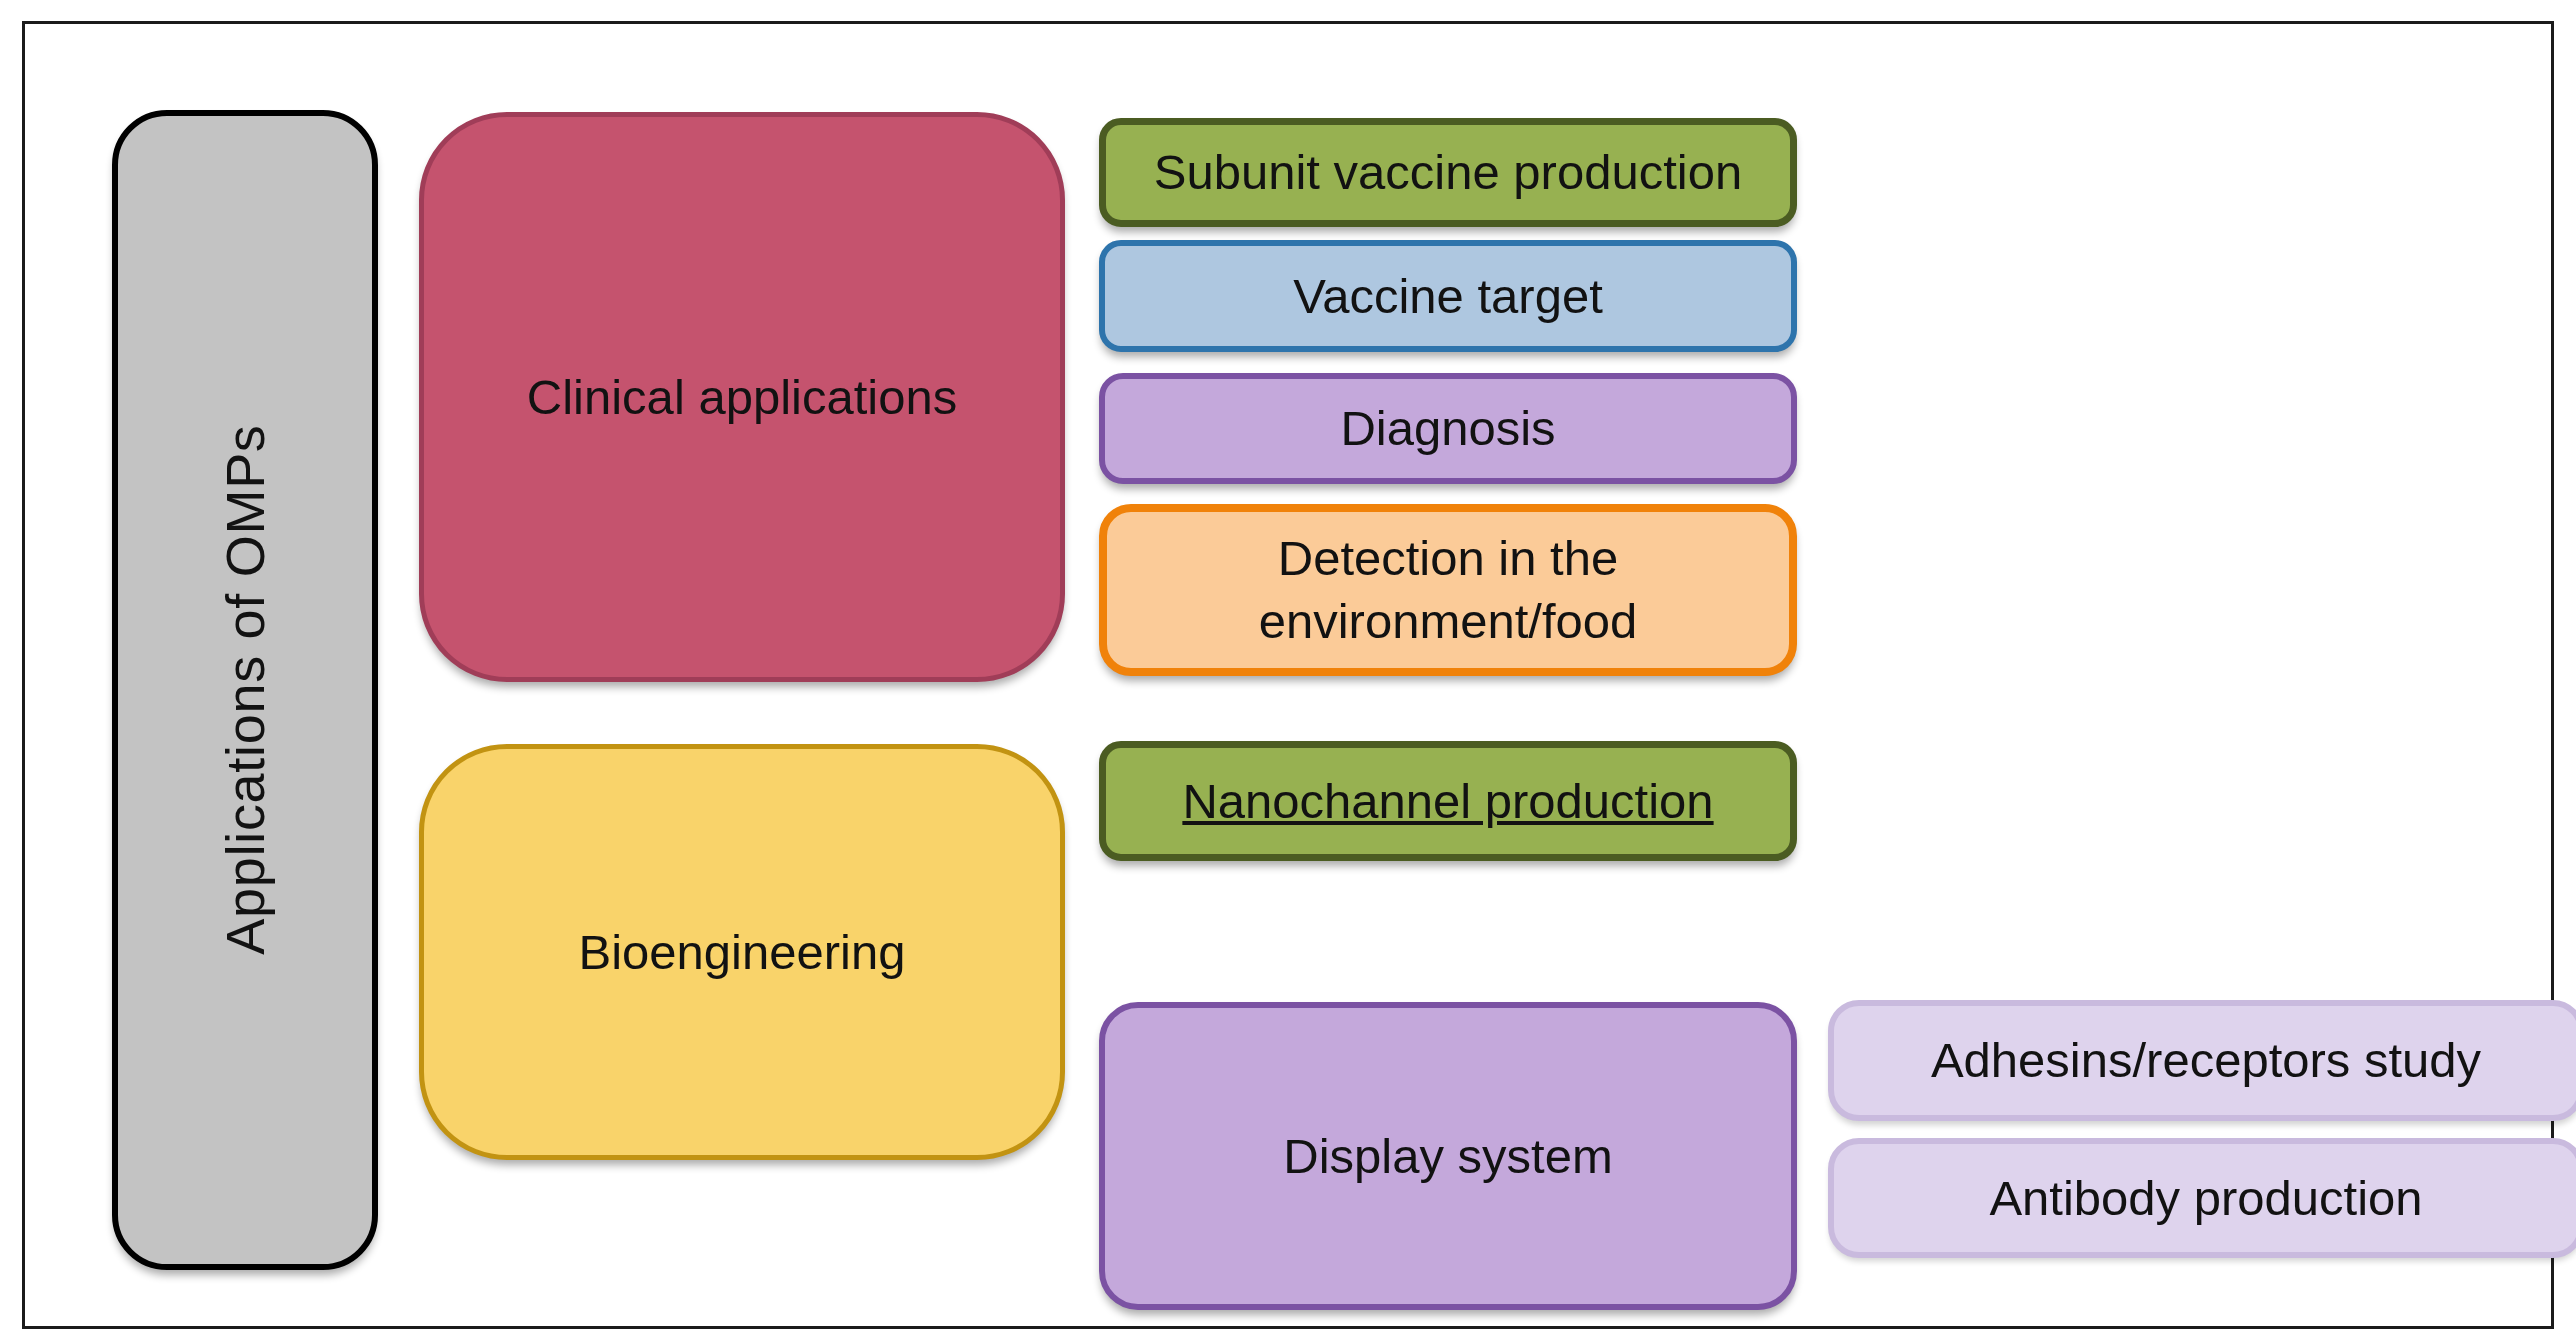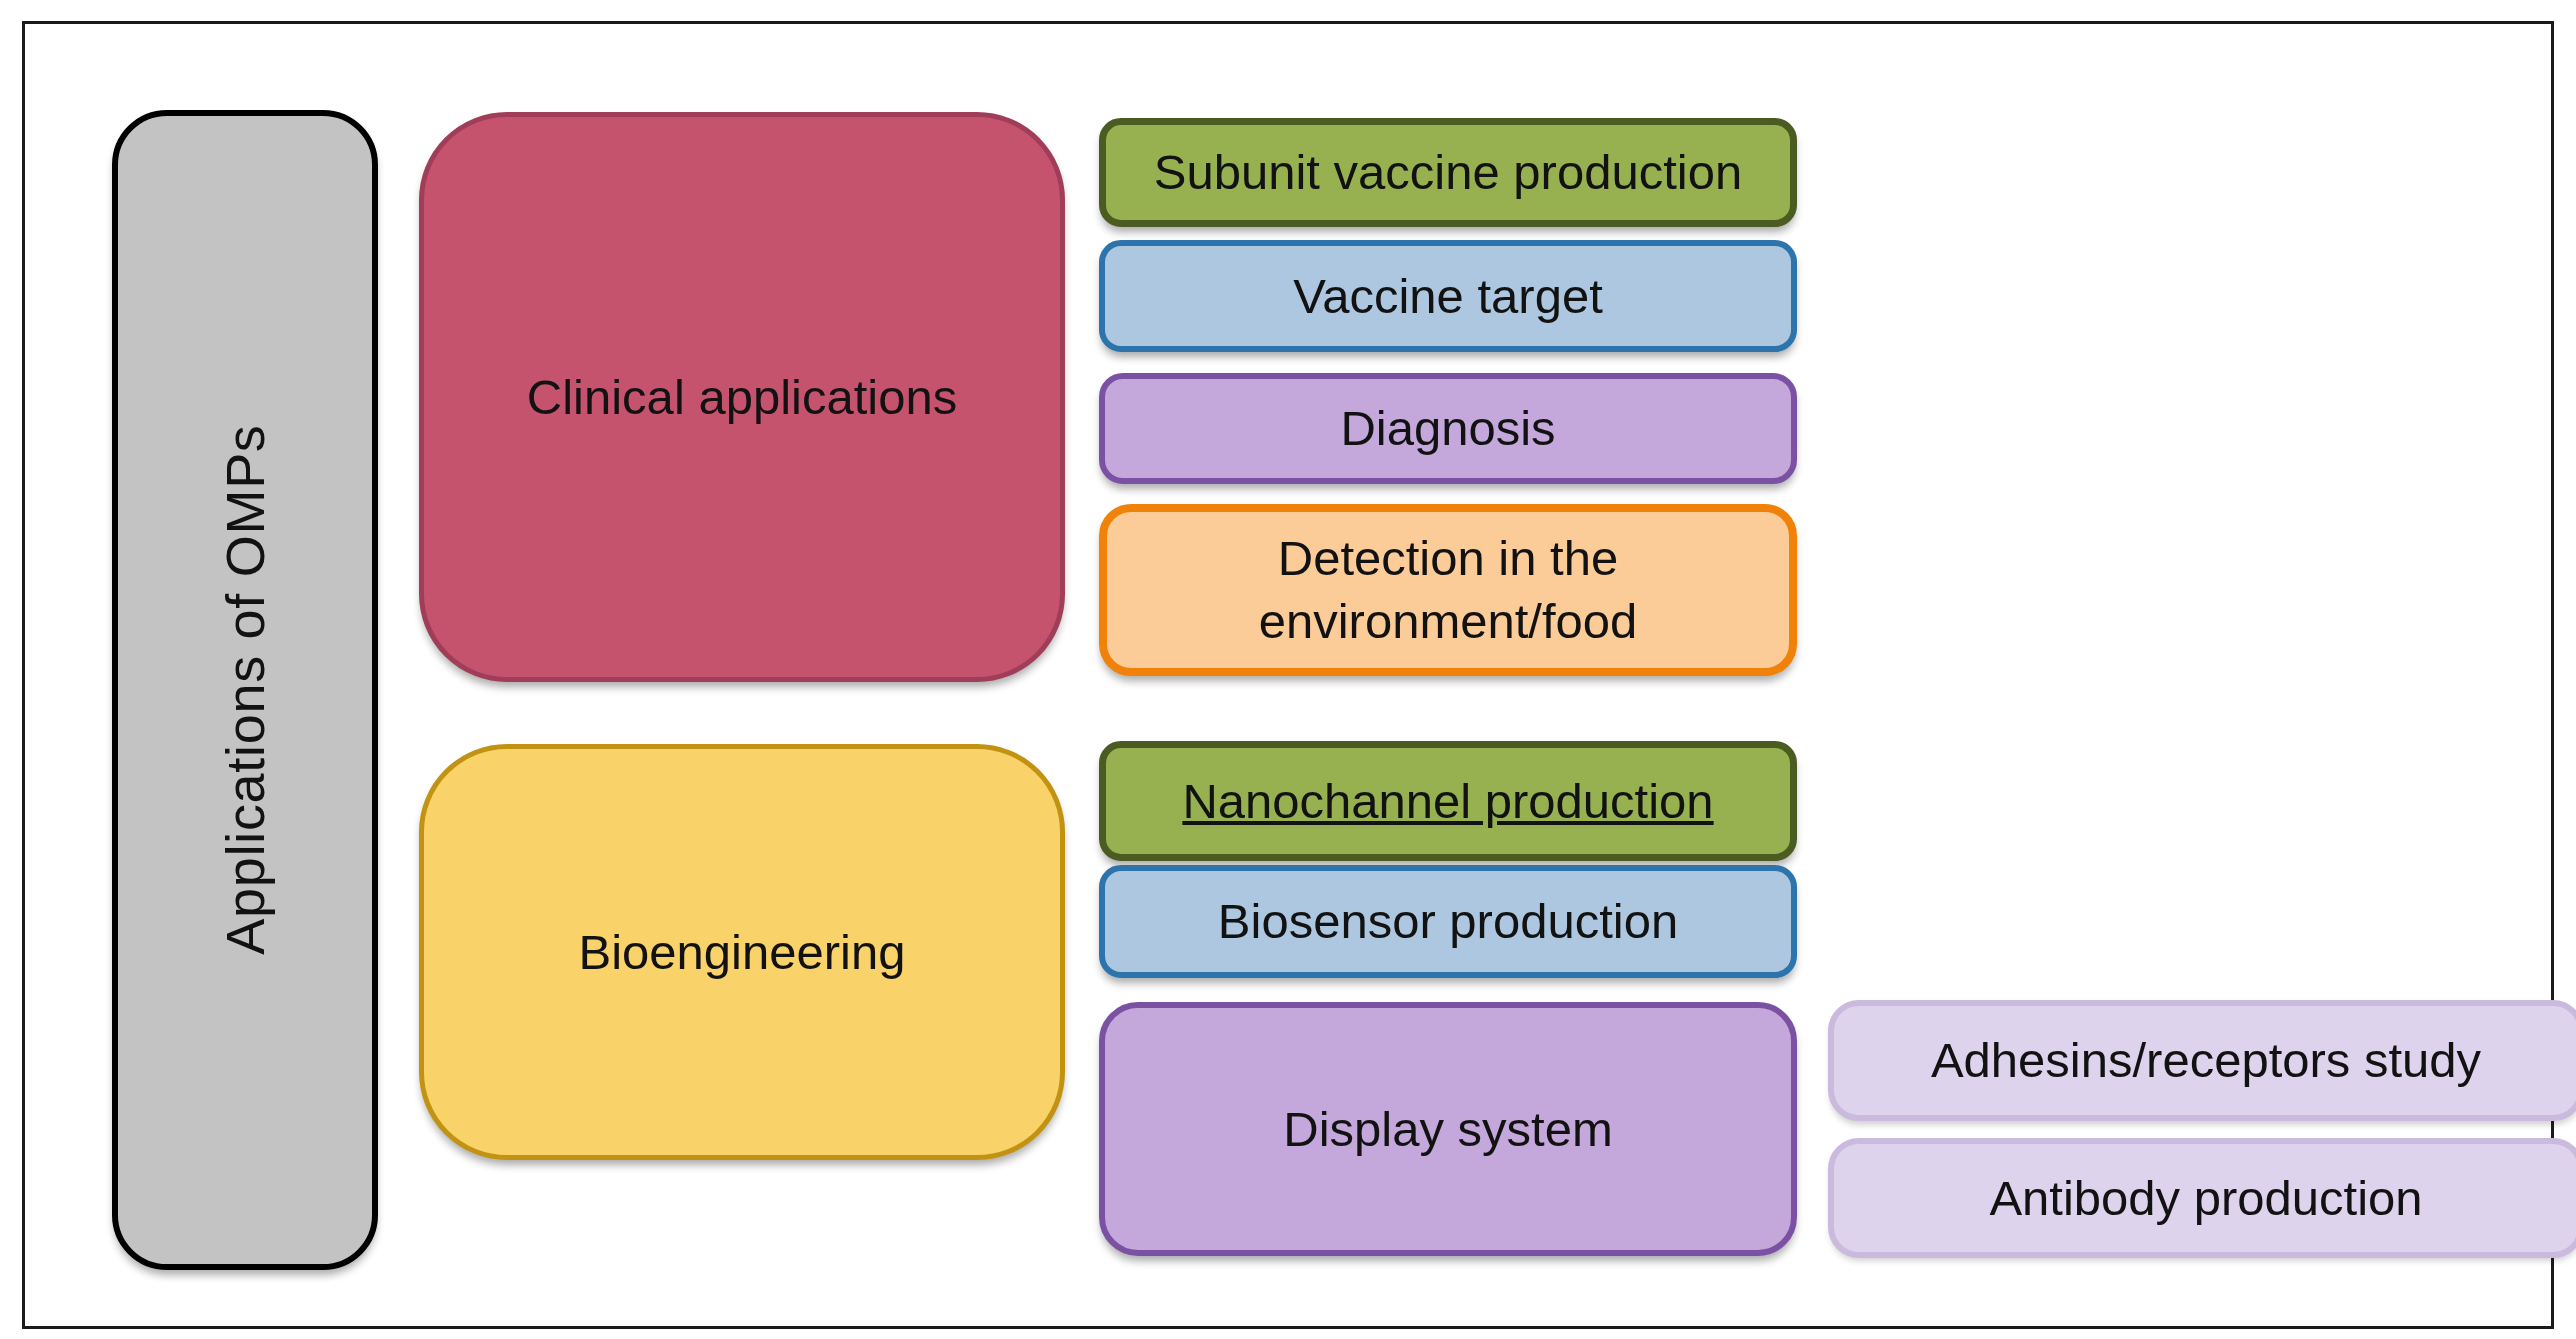--- a/index.html
+++ b/index.html
@@ -99,21 +99,21 @@
     border-radius: 31px;
     box-shadow: 0 5.2px 6.7px -2.2px rgba(0,0,0,0.18);
   }
 
   .subunit   { top: 118px;  height: 109px; }
   .vtarget   { top: 240px;  height: 112px; }
   .diagnosis { top: 366px;  height: 111px; }
   .detection { top: 504px;  height: 172px; }
   .nanochan  { top: 741px;  height: 120px; text-decoration: underline; }
   .biosensor { top: 865px; height: 113px; }
-  .display   { top: 995px; height: 254px; border-radius: 39px; }
+  .display   { top: 995px; height: 308px; border-radius: 39px; }
 
   
   .col3 { left: 1828px; width: 756px; }
   .adhesins { top: 1000px; height: 121px; }
   .antibody { top: 1138px; height: 120px; }
 </style>
 </head>
 <body>
 
 <div id="stage">
@@ -140,23 +140,20 @@
   <div class="node col2 purple-box diagnosis">
     <span class="label">Diagnosis</span>
   </div>
   <div class="node col2 orange-box detection">
     <span class="label">Detection in the environment/food</span>
   </div>
 
   <div class="node col2 green-box nanochan">
     <span class="label">Nanochannel production</span>
   </div>
-  <div class="node col2 blue-box biosensor">
-    <span class="label">Biosensor production</span>
-  </div>
   <div class="node col2 purple-box display">
     <span class="label">Display system</span>
   </div>
 
   <div class="node col3 lpurple-box adhesins">
     <span class="label">Adhesins/receptors study</span>
   </div>
   <div class="node col3 lpurple-box antibody">
     <span class="label">Antibody production</span>
   </div>

